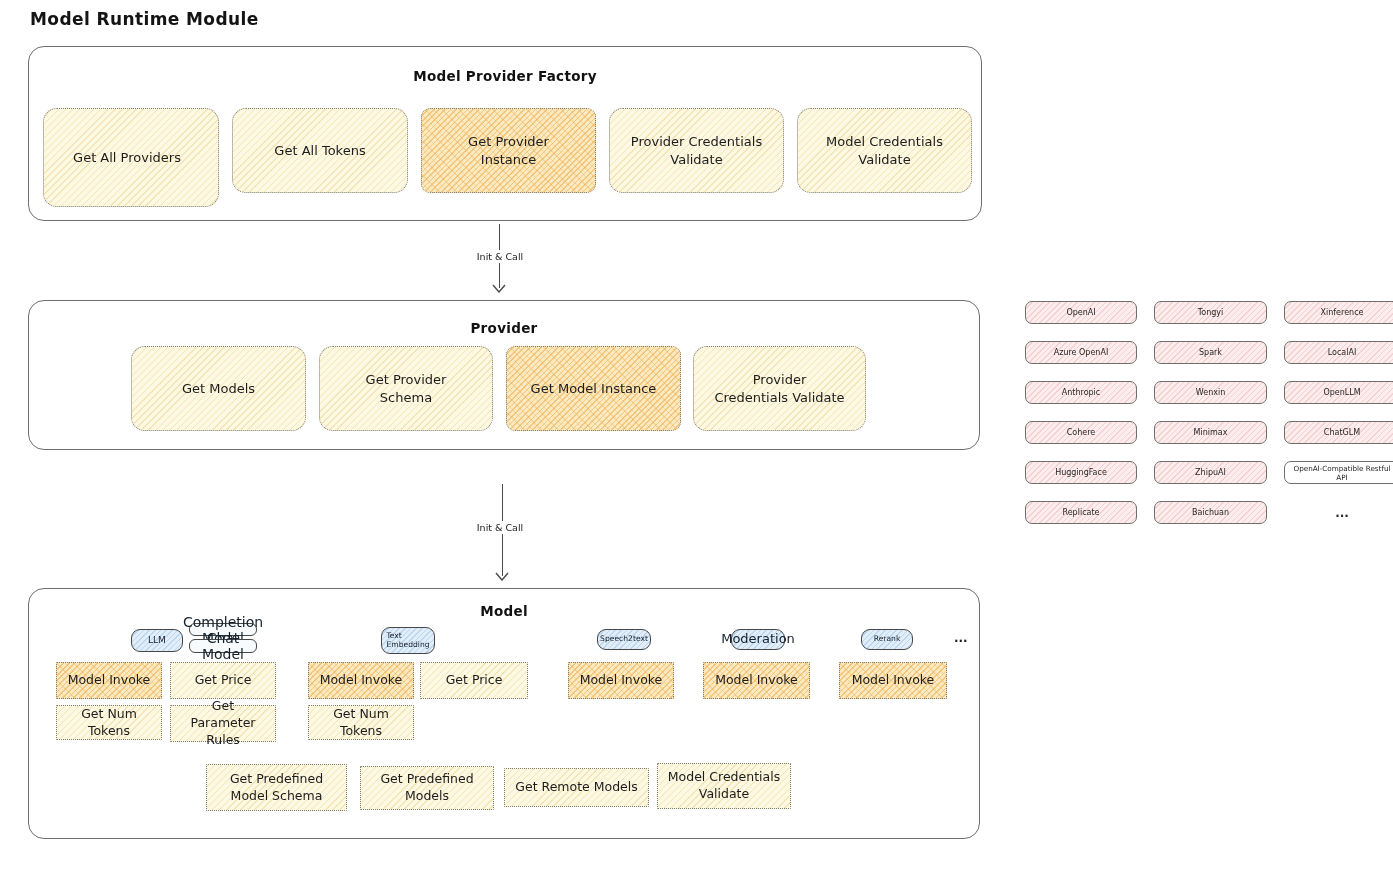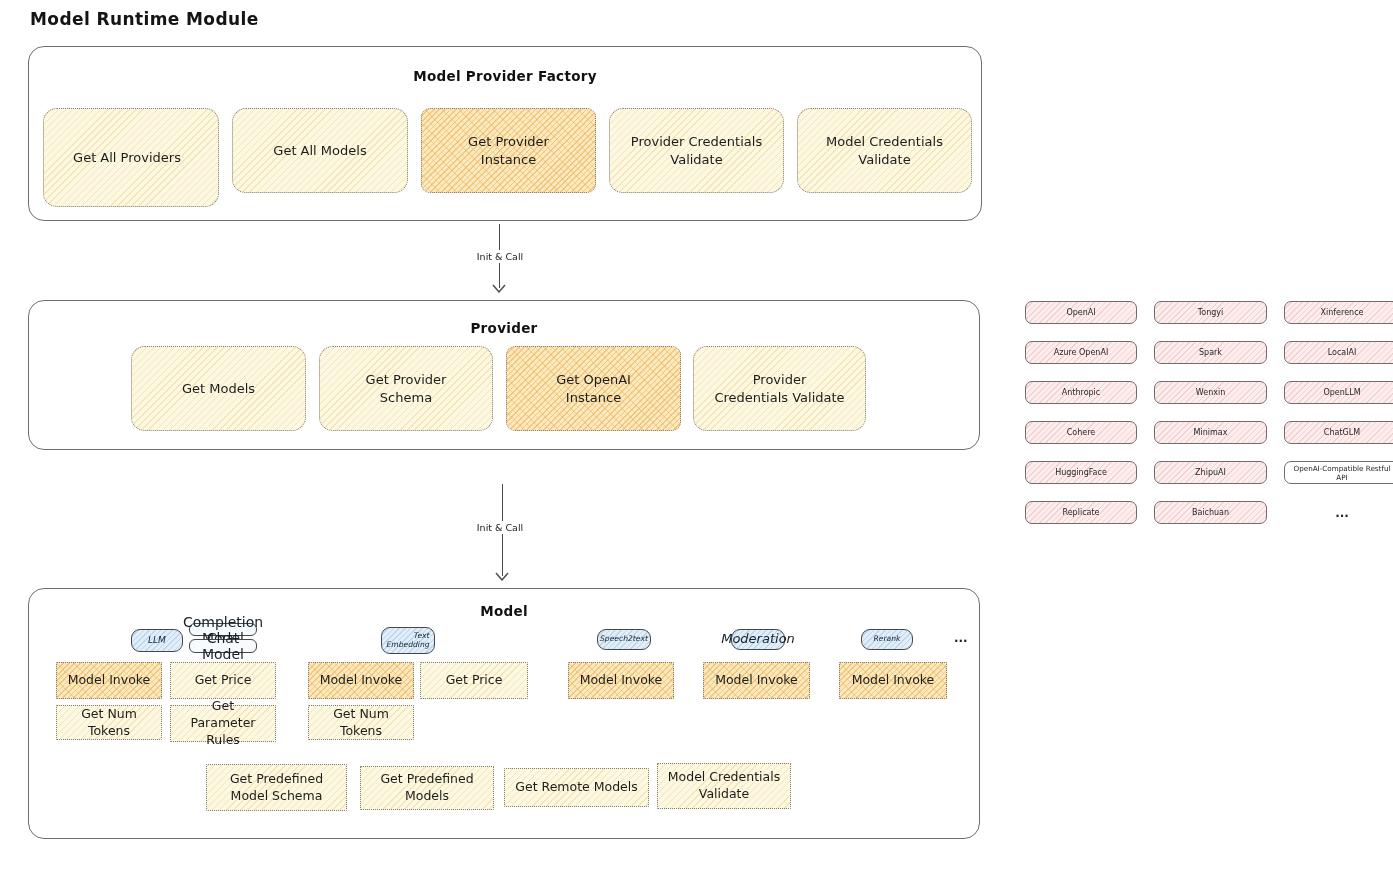--- a/index.html
+++ b/index.html
@@ -35,25 +35,25 @@
     background-color:#fbeac0;
     background-image:
       repeating-linear-gradient(135deg,rgba(238,168,73,.55) 0 1.2px,transparent 1.2px 4px),
       repeating-linear-gradient(45deg,rgba(238,168,73,.30) 0 1px,transparent 1px 6px);
     border-radius: 9px;
   }
   .btn.sm{font-size:12.5px;border-radius:1px;padding:0 8px;}
 
   
   .pill-blue{
-    position:absolute;display:flex;align-items:center;justify-content:center;text-align:right;
+    position:absolute;display:flex;align-items:center;justify-content:center;text-align:left;
     border:1.3px solid #474747;border-radius:9px;font-size:9px;color:#15202b;line-height:1.15;
     background-color:#e1eef9;
     background-image:repeating-linear-gradient(135deg,rgba(121,171,219,.35) 0 1px,transparent 1px 4px);
-    box-sizing:border-box;padding:0 13px;font-style:italic;
+    box-sizing:border-box;padding:0 13px;
   }
   .pill-tag{
     position:absolute;display:flex;align-items:center;justify-content:center;text-align:center;
     border:1.1px solid #474747;border-radius:6px;font-size:14px;color:#15202b;
     background:#f7fbfd;box-sizing:border-box;
   }
 
   
   #providers-grid{
     position:absolute;left:1025px;top:301px;display:grid;
@@ -86,39 +86,39 @@
 </head>
 <body>
 
 <div id="canvas">
 
   <div id="page-title">Model Runtime Module</div>
 
   <div class="sketch-box" style="left:28px;top:46px;width:952px;height:173px;">
     <div class="box-title" style="top:21px;">Model Provider Factory</div>
     <div class="btn" style="left:14px;top:61px;width:176px;height:99px;padding-left:12px;">Get All Providers</div>
-    <div class="btn" style="left:203px;top:61px;width:176px;height:85px;">Get All Models</div>
+    <div class="btn" style="left:203px;top:61px;width:176px;height:85px;">Get All Tokens</div>
     <div class="btn highlight" style="left:392px;top:61px;width:175px;height:85px;padding:0 36px;">Get Provider Instance</div>
     <div class="btn" style="left:580px;top:61px;width:175px;height:85px;">Provider Credentials Validate</div>
     <div class="btn" style="left:768px;top:61px;width:175px;height:85px;">Model Credentials Validate</div>
   </div>
 
   <div class="arrow-line" style="left:499px;top:224px;height:64px;"></div>
   <div class="arrow-head" style="left:492px;top:284px;">
     <svg width="14" height="9" viewBox="0 0 14 9">
         <polyline points="1,1 7,8 13,1" fill="none" stroke="#4a4a4a" stroke-width="1.4"></polyline>
       </svg>
   </div>
   <div class="arrow-label" style="left:500px;top:250px;">Init &amp; Call</div>
 
   <div class="sketch-box stacked" style="left:28px;top:300px;width:950px;height:148px;">
     <div class="box-title" style="top:19px;">Provider</div>
     <div class="btn" style="left:102px;top:45px;width:175px;height:85px;">Get Models</div>
     <div class="btn" style="left:290px;top:45px;width:174px;height:85px;">Get Provider Schema</div>
-    <div class="btn highlight" style="left:477px;top:45px;width:175px;height:85px;">Get OpenAI Instance</div>
+    <div class="btn highlight" style="left:477px;top:45px;width:175px;height:85px;">Get Model Instance</div>
     <div class="btn" style="left:664px;top:45px;width:173px;height:85px;">Provider Credentials Validate</div>
   </div>
 
   <div class="arrow-line" style="left:502px;top:484px;height:92px;"></div>
   <div class="arrow-head" style="left:495px;top:572px;">
     <svg width="14" height="9" viewBox="0 0 14 9">
         <polyline points="1,1 7,8 13,1" fill="none" stroke="#4a4a4a" stroke-width="1.4"></polyline>
       </svg>
   </div>
   <div class="arrow-label" style="left:500px;top:521px;">Init &amp; Call</div>

